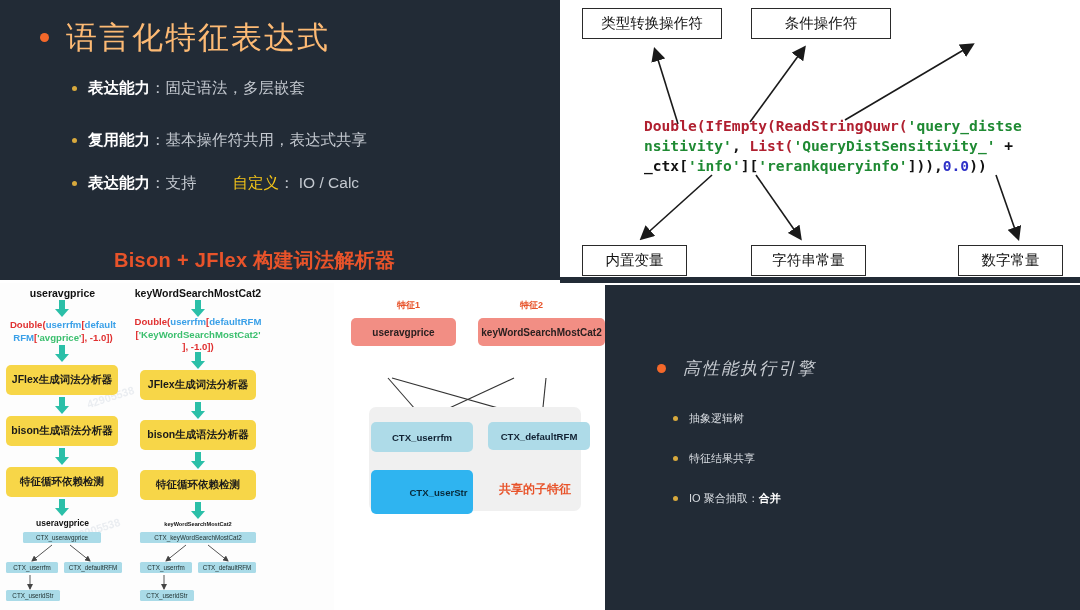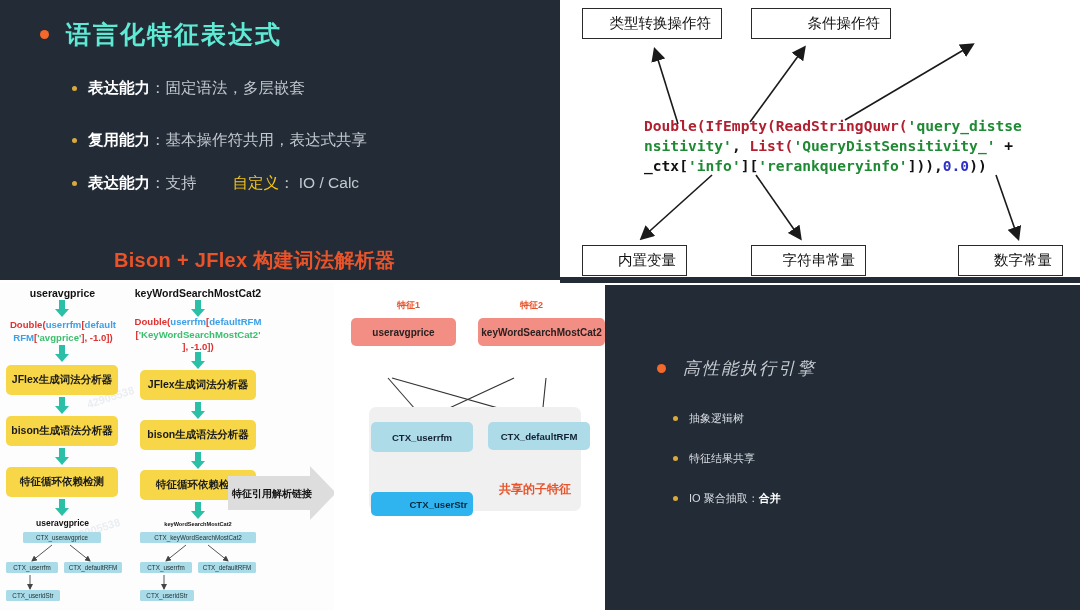--- a/index.html
+++ b/index.html
@@ -20,21 +20,21 @@
   }
   .dot-orange{
     width:9px;height:9px;border-radius:50%;background:#f4682a;
     margin-right:17px;flex:none;
   }
   .dot-amber{
     width:5px;height:5px;border-radius:50%;background:#d8a93d;
     margin-right:11px;flex:none;
   }
   #slide-left .title-txt{
-    color:#5eead4;font-size:25px;letter-spacing:2px;font-weight:700;
+    color:#fdba74;font-size:31px;letter-spacing:2px;font-weight:400;
     line-height:1;
   }
   .bullet-row{
     position:absolute;display:flex;align-items:center;
     color:#d7dbe0;font-size:15.5px;white-space:nowrap;
   }
   .bullet-row b{color:#ffffff;font-weight:bold;}
   .bullet-row .dim{color:#c3c8cf;}
   .hl-yellow{color:#f5c518;font-weight:normal;margin-left:36px;}
   #orange-line{
@@ -44,21 +44,21 @@
   }
 
   
   #panel-code{
     position:absolute;left:560px;top:0;width:520px;height:283px;
     background:#ffffff;border-bottom:6px solid #222b36;
     box-sizing:border-box;overflow:hidden;
   }
   .obox{
     position:absolute;border:1.6px solid #2a2a2a;background:#fff;
-    color:#111;font-size:14.5px;text-align:right;
+    color:#111;font-size:14.5px;text-align:center;
     padding:5px 10px;box-sizing:border-box;white-space:nowrap;
     font-family:"Liberation Sans","DejaVu Sans",sans-serif;
   }
   #code-block{
     position:absolute;left:84px;top:116px;width:380px;
     font-family:"DejaVu Sans Mono","Liberation Mono",monospace;
     font-size:14.6px;line-height:1.36;font-weight:bold;
     word-break:break-all;
   }
   .c-fn{color:#b02030;}
@@ -327,26 +327,20 @@
         <line x1="36" y1="44" x2="36" y2="58" stroke="#555" stroke-width="1" marker-end="url(#tm)"></line>
       </svg>
 
       <div class="tbox" style="position:absolute;left:12px;top:249px;width:116px;height:11px;">CTX_keyWordSearchMostCat2</div>
       <div class="tbox" style="position:absolute;left:12px;top:279px;width:52px;height:11px;">CTX_userrfm</div>
       <div class="tbox" style="position:absolute;left:70px;top:279px;width:58px;height:11px;">CTX_defaultRFM</div>
       <div class="tbox" style="position:absolute;left:12px;top:307px;width:54px;height:11px;">CTX_useridStr</div>
     </div>
   </div>
 
-  <div id="link-arrow">
-    <svg width="108" height="64">
-      <path d="M0,10 H82 V0 L108,27 L82,54 V44 H0 Z" fill="#dddddd"></path>
-    </svg>
-    <span class="lbl">特征引用解析链接</span>
-  </div>
 
   <div id="panel-share">
     <div class="wm" style="left:30px;top:42px;transform:rotate(-18deg);">42905538</div>
     <div class="wm" style="left:150px;top:178px;transform:rotate(-18deg);">42905538</div>
 
     <svg id="share-svg" viewBox="0 0 271 327">
       <defs>
         <marker id="sm" markerWidth="7" markerHeight="7" refX="6" refY="3.5" orient="auto">
           <path d="M0,0 L7,3.5 L0,7 z" fill="#333"></path>
         </marker>
@@ -366,21 +360,21 @@
     <span class="lbl-feat" style="left:63px;top:16px;">特征1</span>
     <span class="lbl-feat" style="left:186px;top:16px;">特征2</span>
 
     <div class="pinkbox" style="left:17px;top:35px;width:105px;height:28px;">useravgprice</div>
     <div class="pinkbox" style="left:144px;top:35px;width:127px;height:28px;">keyWordSearchMostCat2</div>
 
     <div id="share-group"></div>
 
     <div class="bluebox light" style="left:37px;top:139px;width:102px;height:30px;">CTX_userrfm</div>
     <div class="bluebox light" style="left:154px;top:139px;width:102px;height:28px;">CTX_defaultRFM</div>
-    <div class="bluebox bright" style="left:37px;top:209px;width:102px;height:24px;padding-left:33px;">CTX_userStr</div>
+    <div class="bluebox bright" style="left:37px;top:187px;width:102px;height:44px;padding-left:33px;">CTX_userStr</div>
     <div id="share-caption" style="left:165px;top:198px;">共享的子特征</div>
   </div>
 
   <div id="slide-right">
     <div class="title-row">
       <span class="dot-orange"></span>
       <span class="title-txt">高性能执行引擎</span>
     </div>
 
     <div class="r-bullet" style="left:68px;top:126px;">

